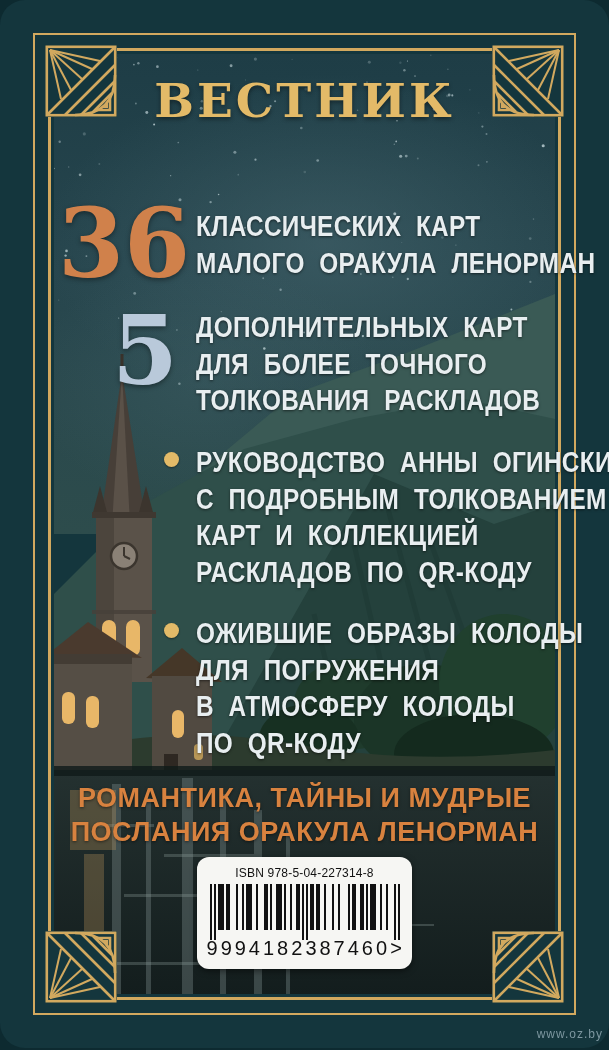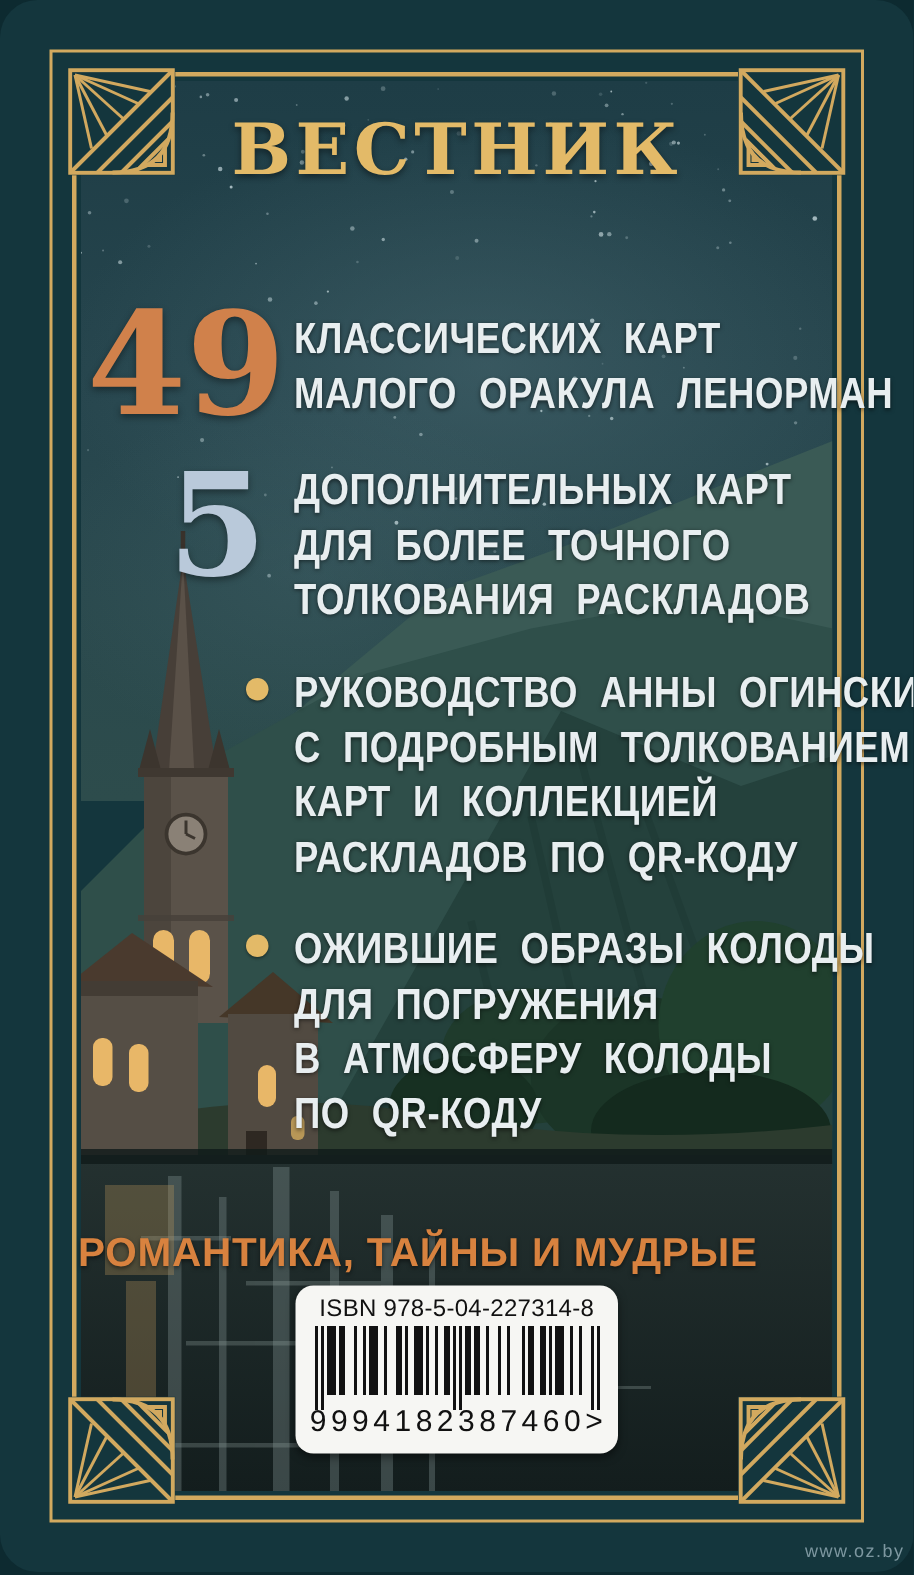--- a/index.html
+++ b/index.html
@@ -47,32 +47,32 @@
   .b1{top:444px;}
   .b2{top:615px;}
   .dot{
     position:absolute;left:164px;width:15px;height:15px;border-radius:50%;
     background:var(--gold-title,#e0b264);box-shadow:0 1px 2px rgba(0,0,0,.4);
   }
   .d1{top:452px;}
   .d2{top:623px;}
   
   .tagline{
-    position:absolute;left:52px;right:52px;top:818px;text-align:left;
+    position:absolute;left:52px;right:52px;top:781px;text-align:center;
     color:var(--tagline,#d8823f);font-weight:bold;font-size:27px;line-height:34px;
     letter-spacing:.5px;text-shadow:0 1px 3px rgba(0,0,0,.5);
   }
   
   .barcode-label{
     position:absolute;left:197px;top:857px;width:215px;height:112px;
     background:#f6f6f3;border-radius:12px;box-shadow:0 2px 6px rgba(0,0,0,.5);
     display:flex;flex-direction:column;align-items:center;padding-top:6px;box-sizing:border-box;
     color:#111;
   }
-  .isbn{font-size:16px;letter-spacing:.2px;line-height:20px;}
+  .isbn{font-size:12px;letter-spacing:.2px;line-height:20px;}
   .bars{margin-top:1px;height:56px;}
   .bardigits{
     width:196px;display:flex;justify-content:space-between;margin-top:-2px;
     font-size:20px;font-weight:normal;line-height:20px;
   }
   .bardigits span{letter-spacing:3px;}
   
   .watermark{
     position:absolute;right:6px;top:1027px;font-size:12px;color:#7d97a0;letter-spacing:1px;
   }
@@ -327,21 +327,21 @@
       <use href="#orn-shape"></use>
     </svg>
   <svg class="orn br" viewBox="0 0 72 72">
       <use href="#orn-shape"></use>
     </svg>
 
   <div class="title">
     <div>ВЕСТНИК</div>
   </div>
 
-  <div class="marker m36">49</div>
+  <div class="marker m36">36</div>
   <div class="cond t36">
     <div>КЛАССИЧЕСКИХ КАРТ</div>
     <div>МАЛОГО ОРАКУЛА ЛЕНОРМАН</div>
   </div>
 
   <div class="marker m5">5</div>
   <div class="cond t5">
     <div>ДОПОЛНИТЕЛЬНЫХ КАРТ</div>
     <div>ДЛЯ БОЛЕЕ ТОЧНОГО</div>
     <div>ТОЛКОВАНИЯ РАСКЛАДОВ</div>
@@ -358,20 +358,21 @@
   <div class="dot d2"></div>
   <div class="cond b2">
     <div>ОЖИВШИЕ ОБРАЗЫ КОЛОДЫ</div>
     <div>ДЛЯ ПОГРУЖЕНИЯ</div>
     <div>В АТМОСФЕРУ КОЛОДЫ</div>
     <div>ПО QR-КОДУ</div>
   </div>
 
   <div class="tagline">
     <div>РОМАНТИКА, ТАЙНЫ И МУДРЫЕ</div>
+    <div>ПОСЛАНИЯ ОРАКУЛА ЛЕНОРМАН</div>
   </div>
 
   <div class="barcode-label">
     <div class="isbn">ISBN 978-5-04-227314-8</div>
     <svg class="bars" id="ean-bars" width="190" height="56">
         <rect x="0" y="0" width="2" height="56" fill="#111"></rect>
         <rect x="4" y="0" width="2" height="56" fill="#111"></rect>
         <rect x="8" y="0" width="2" height="46" fill="#111"></rect>
         <rect x="10" y="0" width="2" height="46" fill="#111"></rect>
         <rect x="12" y="0" width="2" height="46" fill="#111"></rect>

